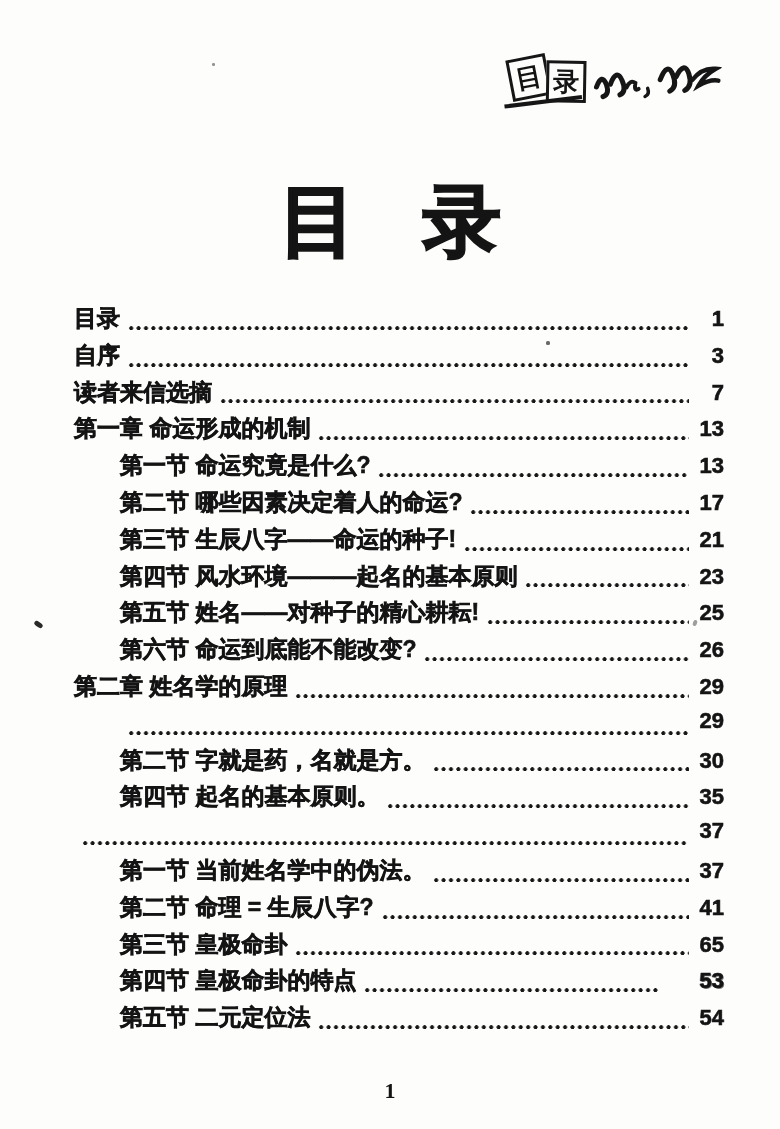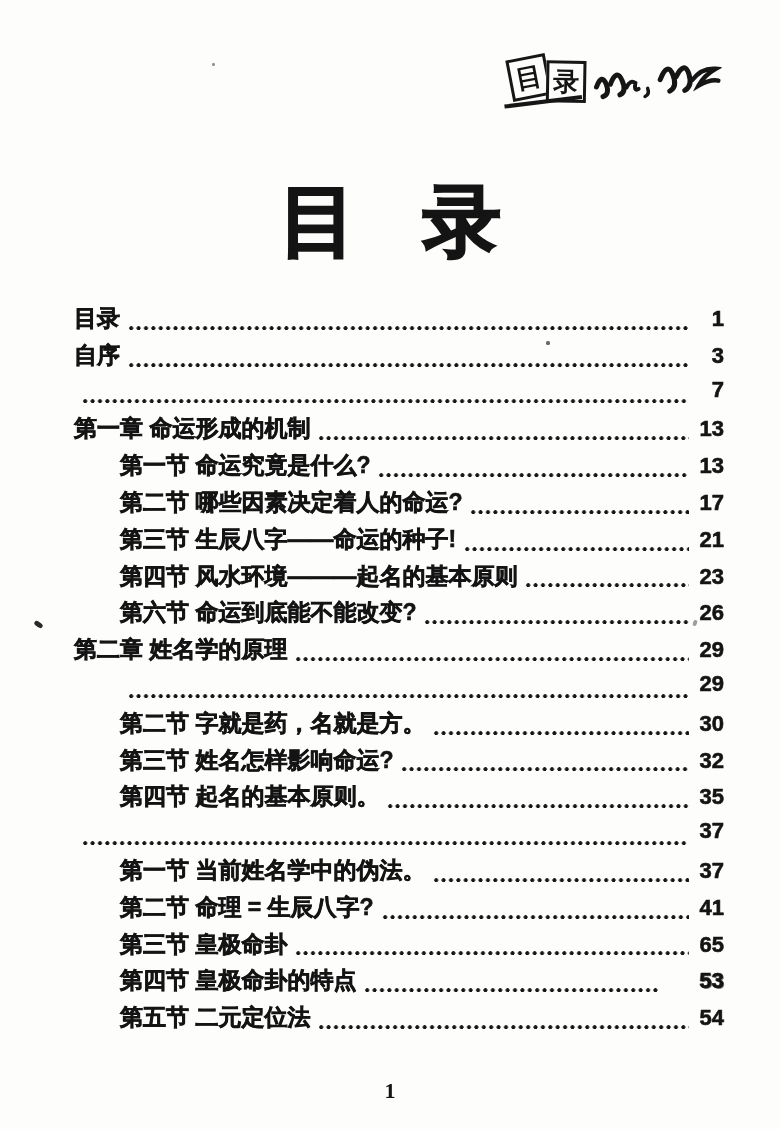--- a/index.html
+++ b/index.html
@@ -120,20 +120,21 @@
     <span class="toc-page">1</span>
   </div>
 
   <div class="toc-row chapter">
     <span class="toc-label">自序</span>
     <span class="leader"></span>
     <span class="toc-page">3</span>
   </div>
 
   <div class="toc-row chapter">
+    <span class="toc-label">读者来信选摘</span>
     <span class="leader"></span>
     <span class="toc-page">7</span>
   </div>
 
   <div class="toc-row chapter">
     <span class="toc-label">第一章 命运形成的机制</span>
     <span class="leader"></span>
     <span class="toc-page">13</span>
   </div>
 
@@ -154,20 +155,25 @@
     <span class="leader"></span>
     <span class="toc-page">21</span>
   </div>
 
   <div class="toc-row section">
     <span class="toc-label">第四节 风水环境———起名的基本原则</span>
     <span class="leader"></span>
     <span class="toc-page">23</span>
   </div>
 
+  <div class="toc-row section">
+    <span class="toc-label">第五节 姓名——对种子的精心耕耘!</span>
+    <span class="leader"></span>
+    <span class="toc-page">25</span>
+  </div>
 
   <div class="toc-row section">
     <span class="toc-label">第六节 命运到底能不能改变?</span>
     <span class="leader"></span>
     <span class="toc-page">26</span>
   </div>
 
   <div class="toc-row chapter">
     <span class="toc-label">第二章 姓名学的原理</span>
     <span class="leader"></span>
@@ -178,25 +184,20 @@
     <span class="leader"></span>
     <span class="toc-page">29</span>
   </div>
 
   <div class="toc-row section">
     <span class="toc-label">第二节 字就是药，名就是方。</span>
     <span class="leader"></span>
     <span class="toc-page">30</span>
   </div>
 
-  <div class="toc-row section">
-    <span class="toc-label">第三节 姓名怎样影响命运?</span>
-    <span class="leader"></span>
-    <span class="toc-page">32</span>
-  </div>
 
   <div class="toc-row section">
     <span class="toc-label">第四节 起名的基本原则。</span>
     <span class="leader"></span>
     <span class="toc-page">35</span>
   </div>
 
   <div class="toc-row chapter">
     <span class="leader"></span>
     <span class="toc-page">37</span>

